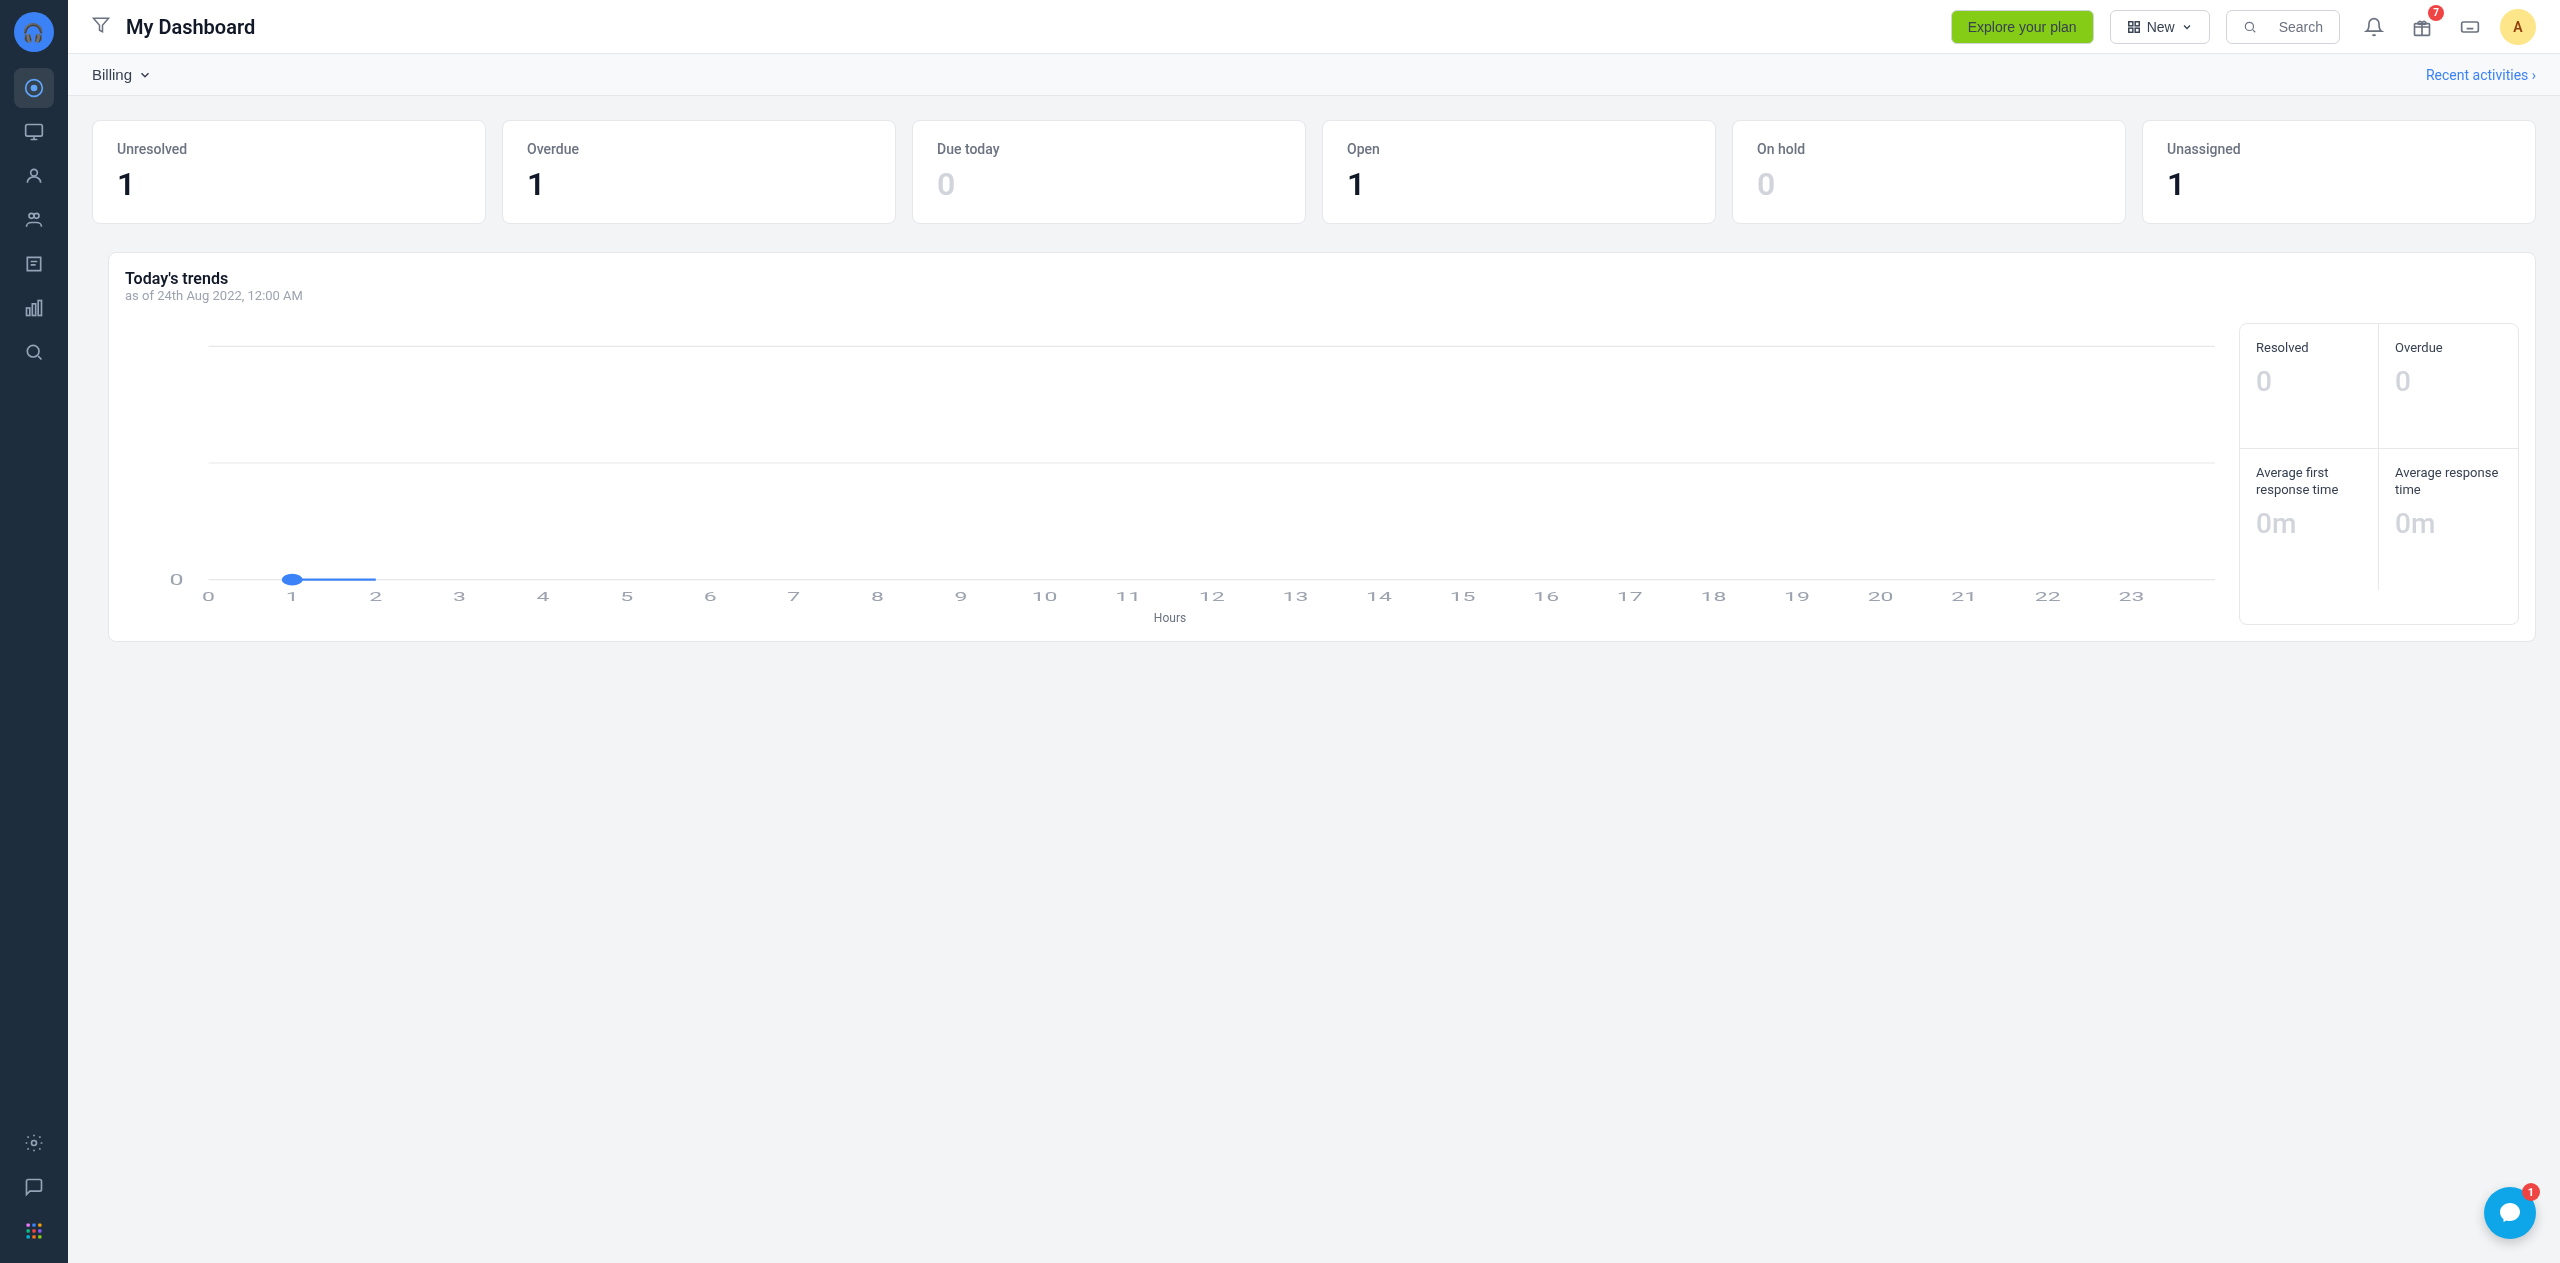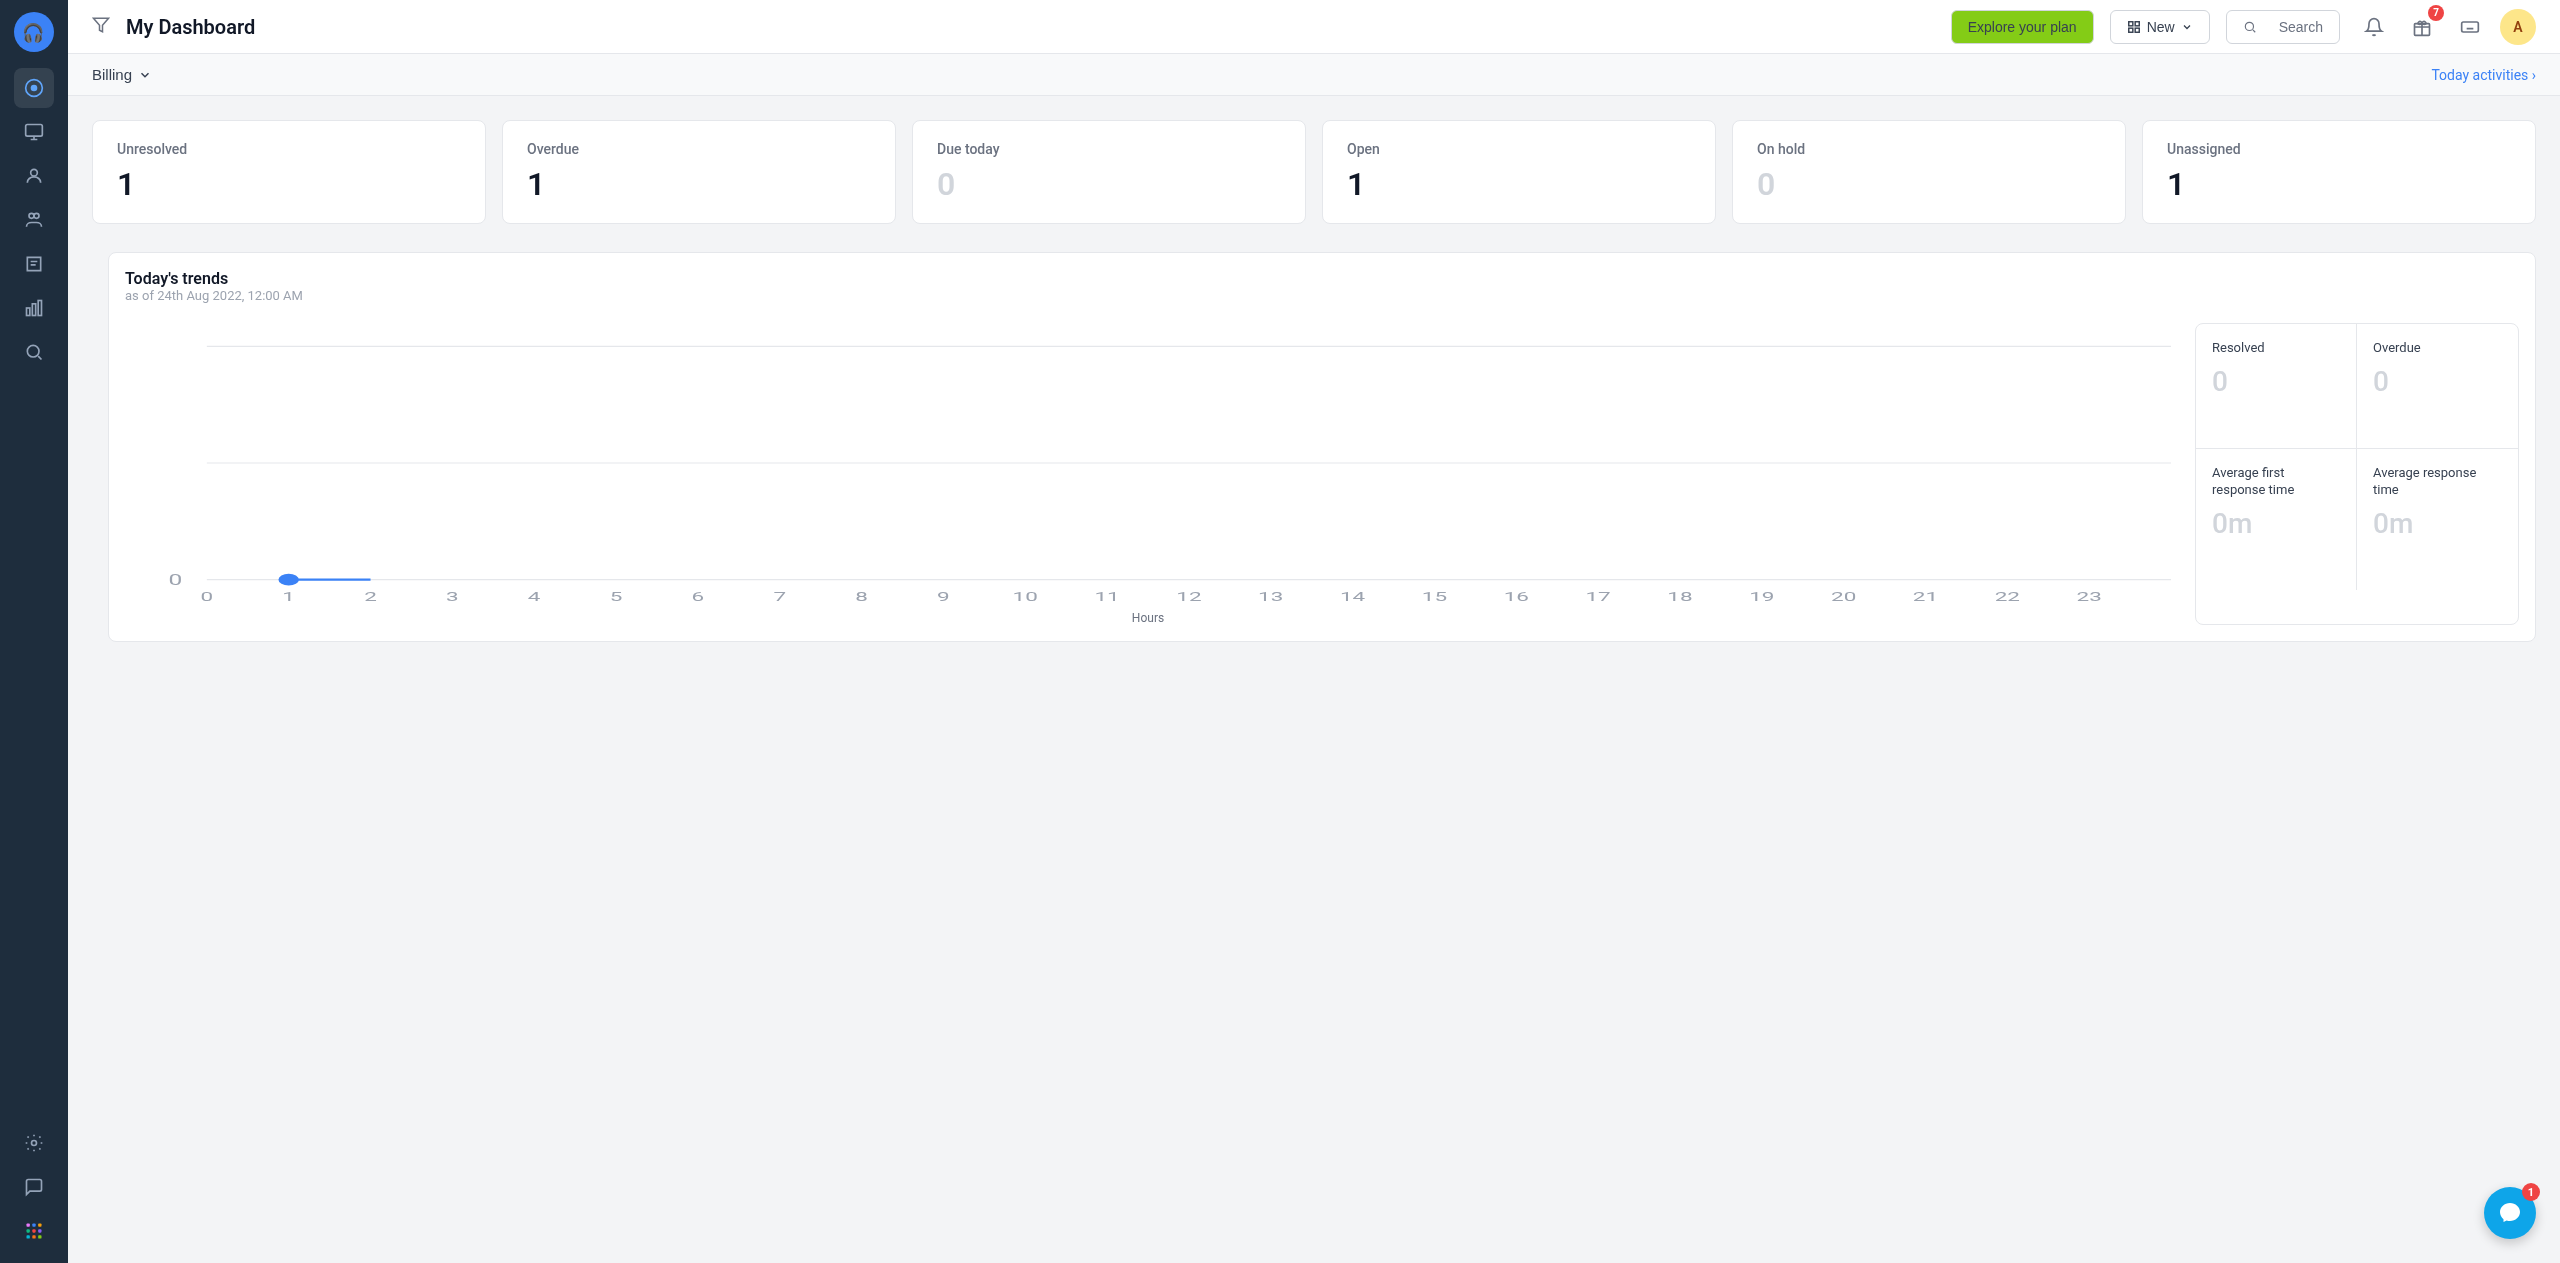--- a/index.html
+++ b/index.html
@@ -279,21 +279,21 @@
     }
     .x-label {
       font-size: 12px;
       color: #6b7280;
       text-align: center;
       margin-top: 4px;
     }
 
     
     .stats-panel {
-      width: 324px;
+      width: 280px;
       flex-shrink: 0;
       display: grid;
       grid-template-columns: 1fr 1fr;
       grid-template-rows: auto auto auto;
       gap: 0;
       border: 1px solid #e5e7eb;
       border-radius: 8px;
       overflow: hidden;
     }
     .stat-box {
@@ -497,21 +497,21 @@
     </div>
   </div>
 
   <div class="subheader">
     <button class="billing-btn">
       <span>Billing</span>
       <svg width="14" height="14" viewBox="0 0 24 24" fill="none" stroke="currentColor" stroke-width="2.5">
           <polyline points="6 9 12 15 18 9"></polyline>
         </svg>
     </button>
-    <a class="recent-activities-link">Today activities ›</a>
+    <a class="recent-activities-link">Recent activities ›</a>
   </div>
 
   <div class="content">
 
     <div class="stats-grid" id="stats-grid">
     <div class="stat-card">
     <div class="stat-label">Unresolved</div>
     <div class="stat-value">1</div>
   </div>
         <div class="stat-card">

